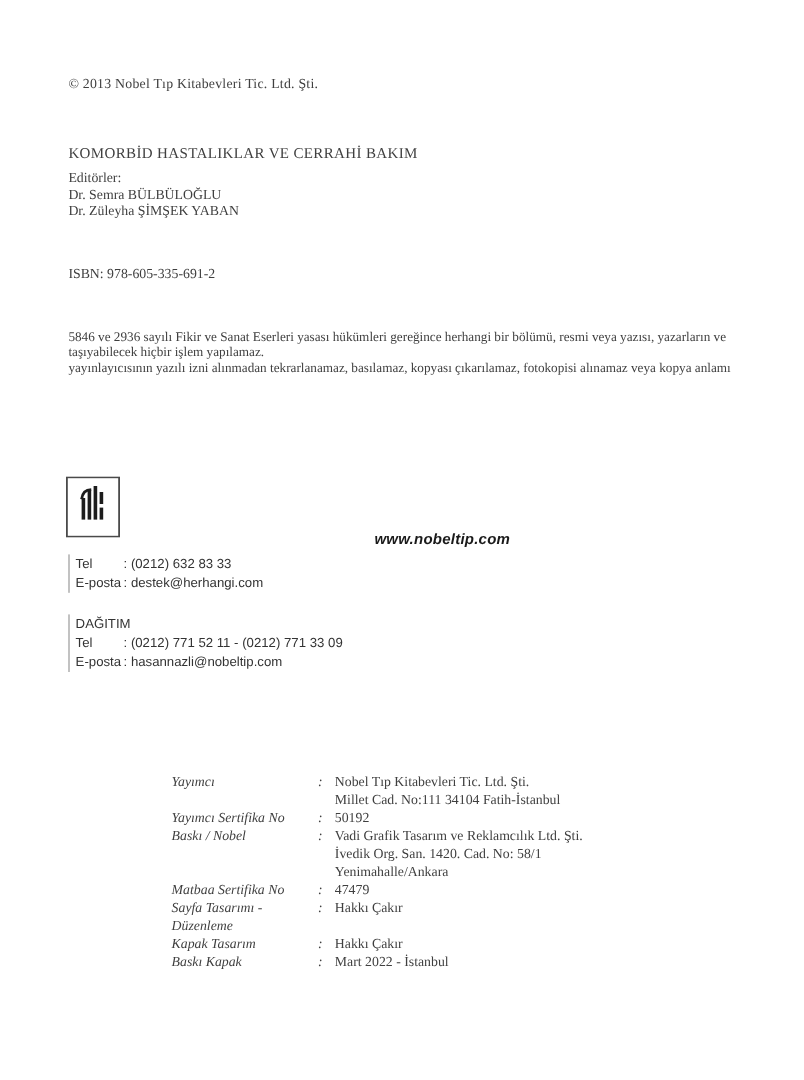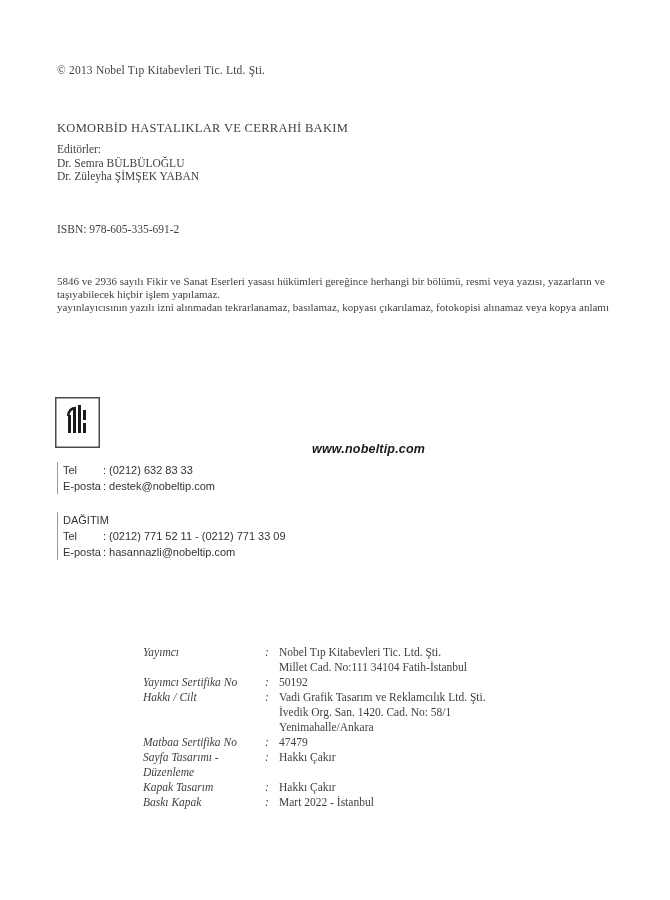--- a/index.html
+++ b/index.html
@@ -81,21 +81,21 @@
     </svg>
   </div>
 
   <div class="abs website">www.nobeltip.com</div>
 
   <div class="abs contact-block pub-contacts">
     <div class="contact-line">
       <span class="c-label">Tel</span><span class="c-colon">:</span><span>(0212) 632 83 33</span>
     </div>
     <div class="contact-line">
-      <span class="c-label">E-posta</span><span class="c-colon">:</span><span>destek@nobeltip.com</span>
+      <span class="c-label">E-posta</span><span class="c-colon">:</span><span>destek@herhangi.com</span>
     </div>
   </div>
 
   <div class="abs contact-block dist-contacts">
     <div class="contact-line">DAĞITIM</div>
     <div class="contact-line">
       <span class="c-label">Tel</span><span class="c-colon">:</span><span>(0212) 771 52 11 - (0212) 771 33 09</span>
     </div>
     <div class="contact-line">
       <span class="c-label">E-posta</span><span class="c-colon">:</span><span>hasannazli@nobeltip.com</span>
@@ -115,21 +115,21 @@
 
     <div class="c-row">
       <span class="row-label">Yayımcı Sertifika No</span>
       <span class="row-colon">:</span>
       <div class="row-values">
         <div>50192</div>
       </div>
     </div>
 
     <div class="c-row">
-      <span class="row-label">Hakkı / Cilt</span>
+      <span class="row-label">Baskı / Nobel</span>
       <span class="row-colon">:</span>
       <div class="row-values">
         <div>Vadi Grafik Tasarım ve Reklamcılık Ltd. Şti.</div>
         <div>İvedik Org. San. 1420. Cad. No: 58/1</div>
         <div>Yenimahalle/Ankara</div>
       </div>
     </div>
 
     <div class="c-row">
       <span class="row-label">Matbaa Sertifika No</span>

